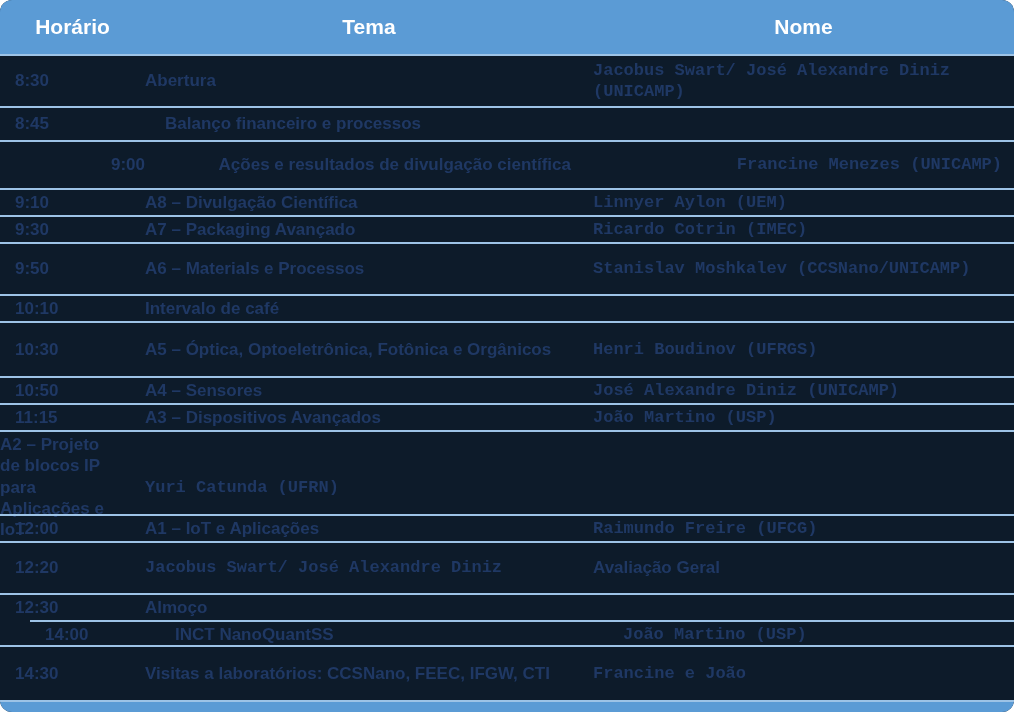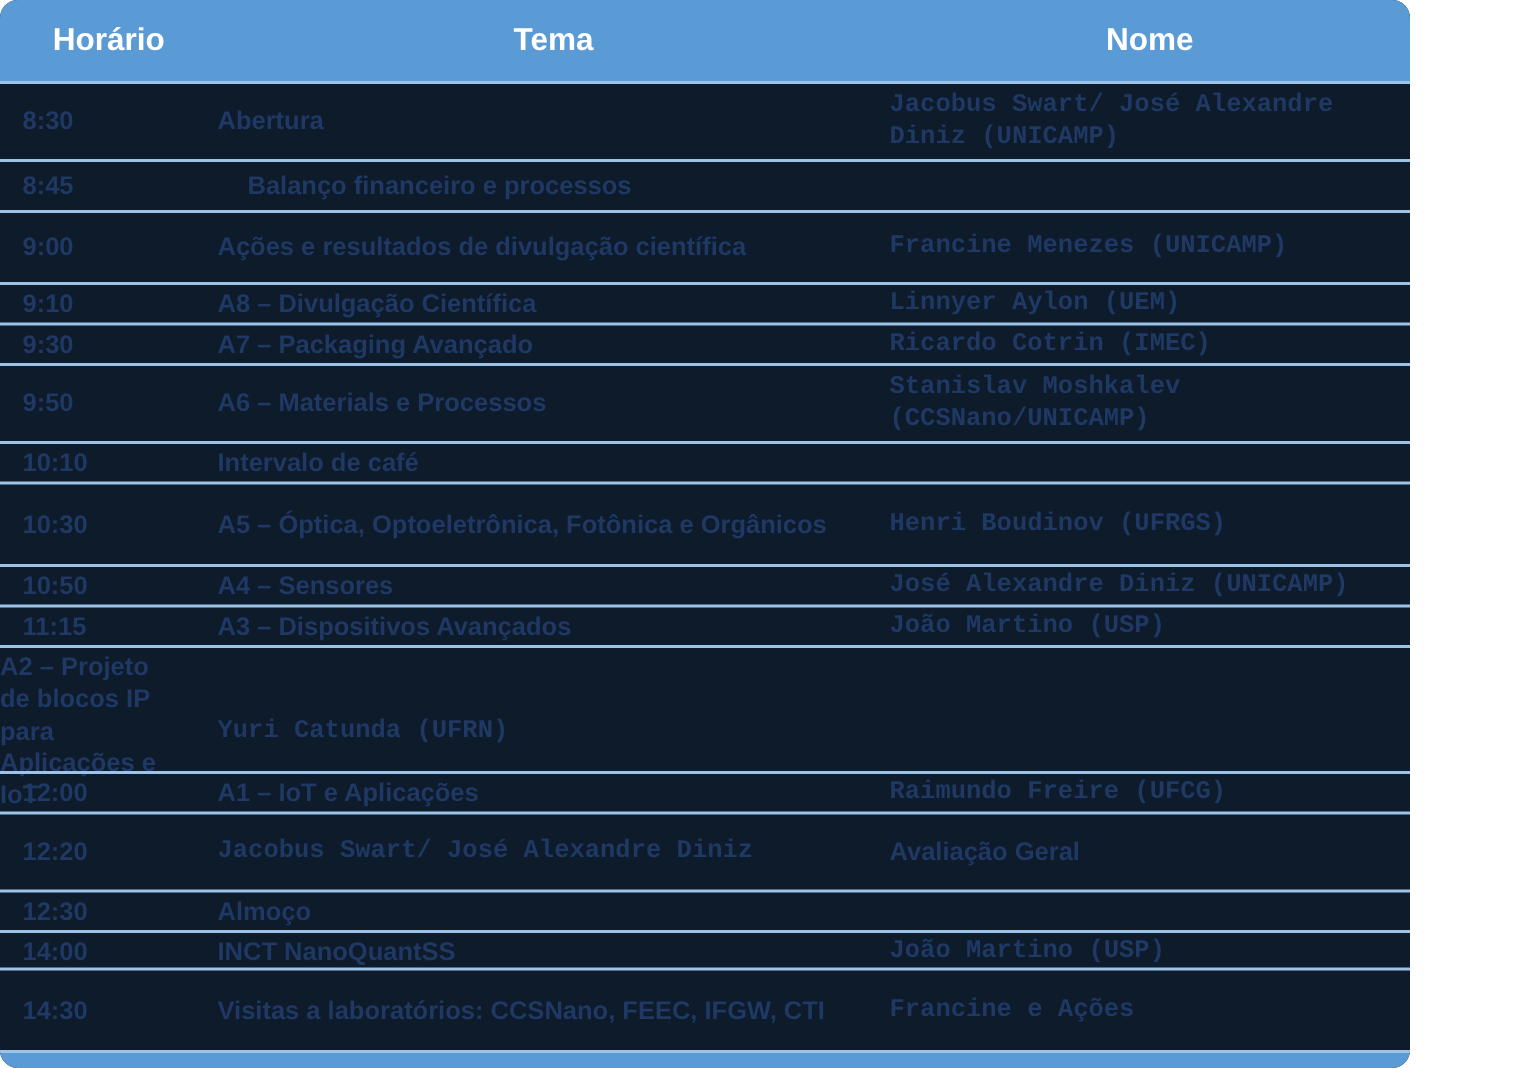--- a/index.html
+++ b/index.html
@@ -5,21 +5,21 @@
   :root{
     --header-bg:#5B9BD5;
     --body-bg:#0D1B2A;
     --text:#1F3864;
     --divider:#9DC3E6;
     --header-text:#FFFFFF;
   }
   *{box-sizing:border-box;}
   html,body{margin:0;padding:0;background:#ffffff;font-family:"Liberation Sans",sans-serif;}
   .schedule{
-    width:940px;height:712px;
+    width:1014px;height:712px;
     display:flex;flex-direction:column;
     background:var(--body-bg);
     border-radius:12px;
     overflow:hidden;
   }
   .header{
     display:grid;grid-template-columns:145px 448px 1fr;
     align-items:center;
     background:var(--header-bg);
     color:var(--header-text);
@@ -32,24 +32,24 @@
     align-items:center;
     border-top:2px solid var(--divider);
     color:var(--text);
     font-weight:bold;font-size:17px;line-height:1.25;
   }
   .row:first-of-type{border-top:none;}
   .cell{padding-top:2px;padding-bottom:2px;}
   .cell.time{padding-left:15px;}
   .cell.topic{padding-right:22px;}
   .cell.name{padding-right:12px;font-family:Liberation Mono, monospace;}
-  .h25{min-height:25px;}
+  .h25{min-height:25px;margin-left:30px;}
   .h27{min-height:27px;}
   .h34{min-height:34px;gap:20px;}
-  .h48{min-height:48px;}
+  .h48{min-height:48px;text-align:right;}
   .h52{min-height:52px;}
   .h55{min-height:55px;}
   .bottom-bar{
     margin-top:auto;
     flex:0 0 12px;
     background:var(--header-bg);
     border-top:2px solid var(--divider);
   }
 </style>
 </head>
@@ -147,18 +147,18 @@
 
   <div class="row h25">
     <div class="cell time">14:00</div>
     <div class="cell topic">INCT NanoQuantSS</div>
     <div class="cell name">João Martino (USP)</div>
   </div>
 
   <div class="row h55">
     <div class="cell time">14:30</div>
     <div class="cell topic">Visitas a laboratórios: CCSNano, FEEC, IFGW, CTI</div>
-    <div class="cell name">Francine e Ações</div>
+    <div class="cell name">Francine e João</div>
   </div>
 
   <div class="bottom-bar"></div>
 
 </div>
 
 </body></html>

